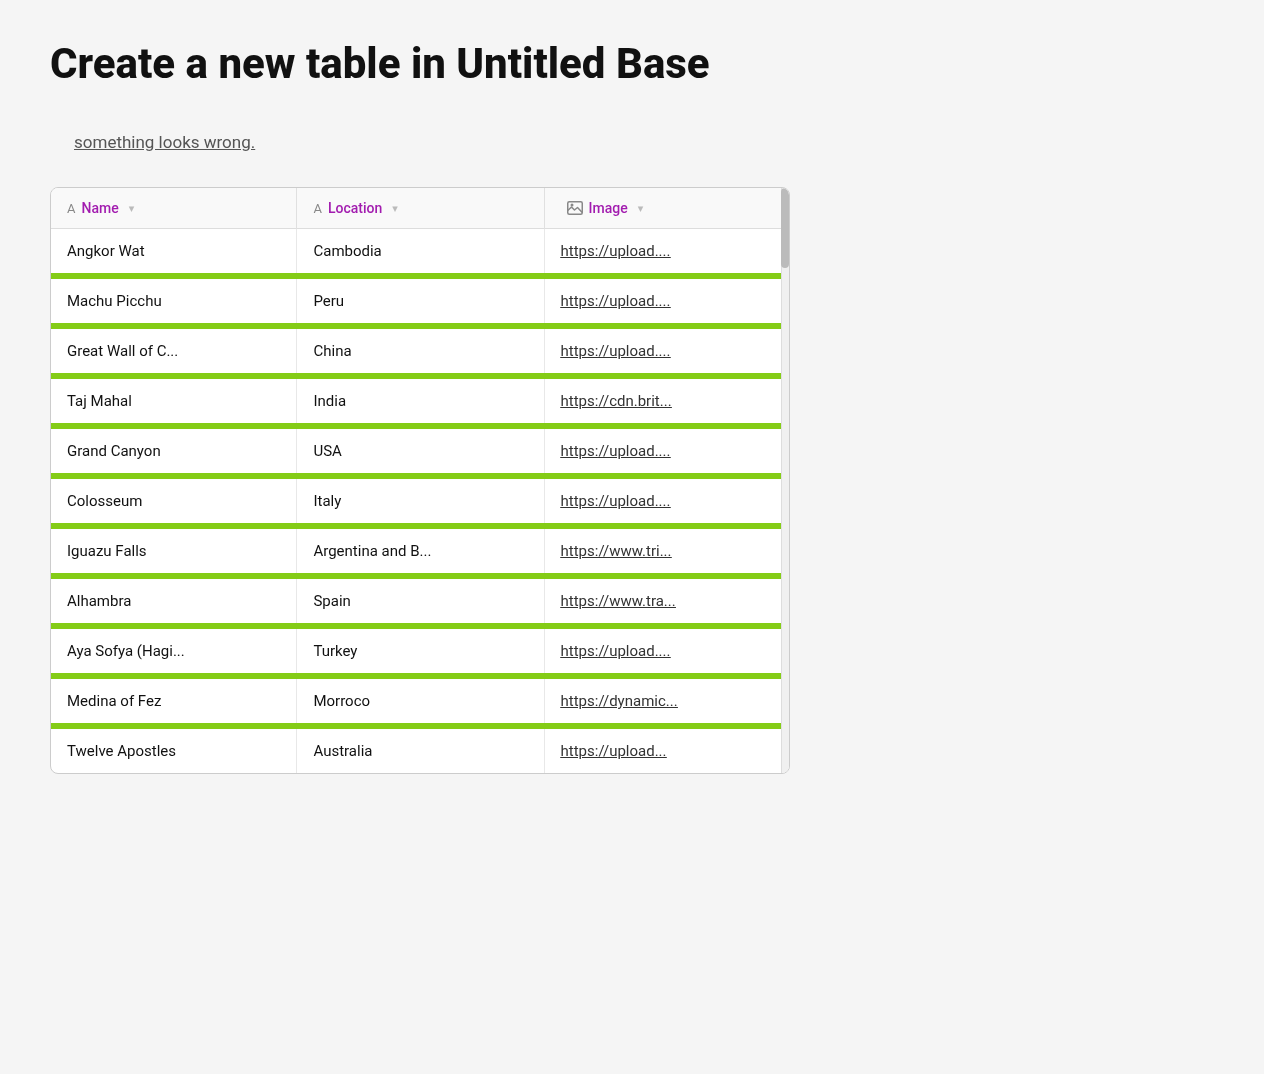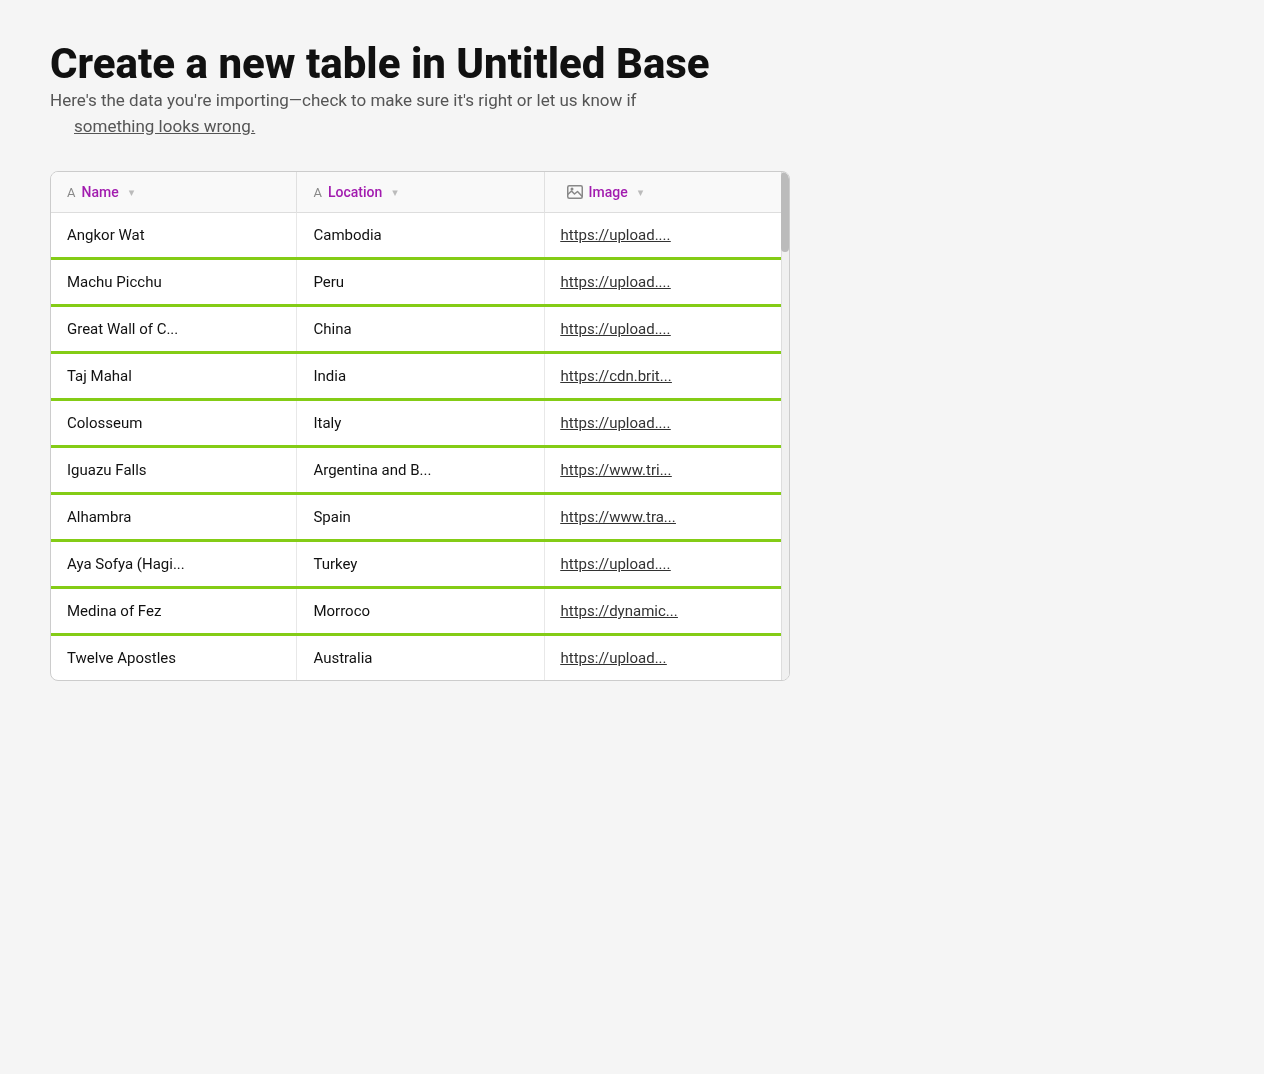--- a/index.html
+++ b/index.html
@@ -12,21 +12,21 @@
       font-family: -apple-system, BlinkMacSystemFont, 'Segoe UI', Roboto, sans-serif;
       background: #f5f5f5;
       padding: 40px 50px;
       color: #111;
     }
 
     .page-title {
       font-size: 42px;
       font-weight: 800;
       color: #111;
-      margin-bottom: 0;
+      margin-bottom: 16px;
       line-height: 1.15;
     }
 
     .page-subtitle {
       font-size: 17px;
       color: #555;
       line-height: 1.5;
       margin-bottom: 32px;
     }
 
@@ -97,21 +97,21 @@
       font-weight: 500;
     }
 
     .col-arrow {
       color: #bbb;
       font-size: 11px;
       margin-left: 4px;
     }
 
     tbody tr {
-      border-bottom: 3px solid #84cc16;
+      border-bottom: 6px solid #84cc16;
     }
 
     tbody tr:last-child {
       border-bottom: none;
     }
 
     td {
       padding: 13px 16px;
       border-right: 1px solid #e8e8e8;
       font-size: 15px;
@@ -152,21 +152,20 @@
       background: #bbb;
       border-radius: 4px;
     }
   </style>
 </head>
 <body>
 
 <h1 class="page-title">Create a new table in Untitled Base</h1>
 
 <p class="page-subtitle">
-  <span>Here's the data you're importing—check to make sure it's right or let us know if</span>
   <br>
   <a href="#">something looks wrong.</a>
 </p>
 
 <div class="table-wrapper">
   <div class="table-scroll">
     <table>
       <thead>
         <tr>
           <th>
@@ -211,20 +210,25 @@
             <td>Great Wall of C...</td>
             <td>China</td>
             <td class="link-cell"><a href="#">https://upload....</a></td>
           </tr>
           <tr>
             <td>Taj Mahal</td>
             <td>India</td>
             <td class="link-cell"><a href="#">https://cdn.brit...</a></td>
           </tr>
           <tr>
+            <td>Grand Canyon</td>
+            <td>USA</td>
+            <td class="link-cell"><a href="#">https://upload....</a></td>
+          </tr>
+          <tr>
             <td>Colosseum</td>
             <td>Italy</td>
             <td class="link-cell"><a href="#">https://upload....</a></td>
           </tr>
           <tr>
             <td>Iguazu Falls</td>
             <td>Argentina and B...</td>
             <td class="link-cell"><a href="#">https://www.tri...</a></td>
           </tr>
           <tr>

